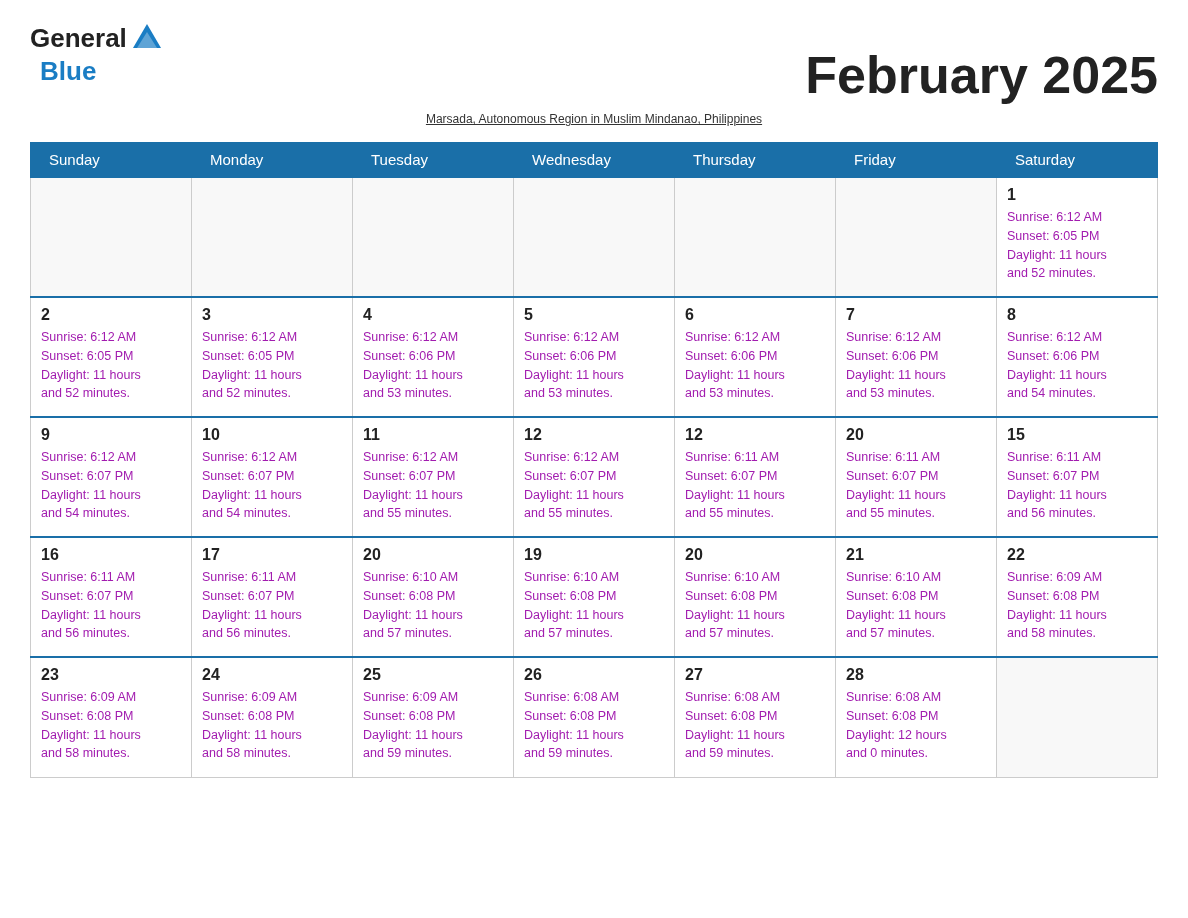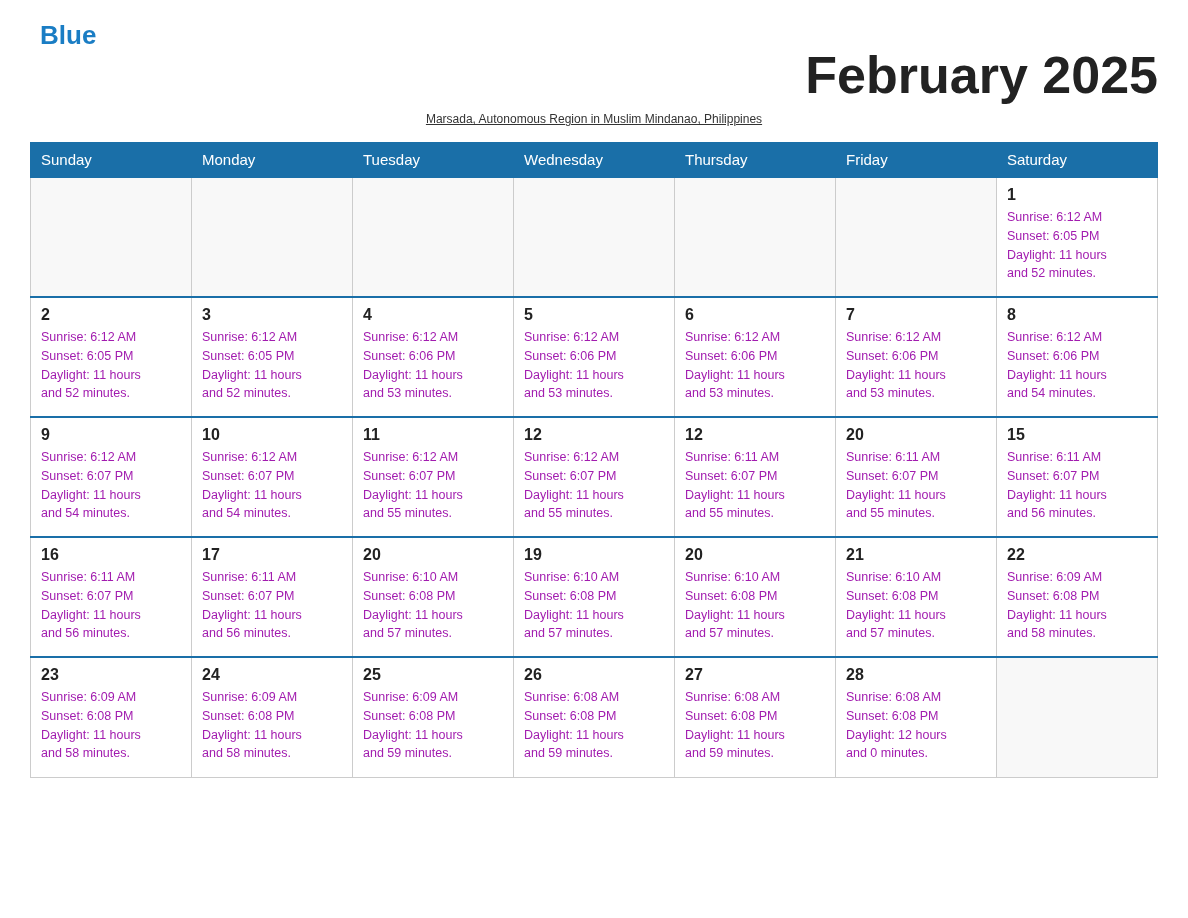--- a/index.html
+++ b/index.html
@@ -35,21 +35,21 @@
     }
     .calendar {
       width: 100%;
       border-collapse: collapse;
     }
     .calendar th {
       background-color: #1a6fa8;
       color: #fff;
       font-size: 15px;
       font-weight: normal;
-      padding: 8px 10px;
+      padding: 8px 18px;
       text-align: left;
       border: 1px solid #1a6fa8;
     }
     .calendar td {
       width: calc(100%/7);
       vertical-align: top;
       padding: 8px 10px;
       border: 1px solid #ccc;
       border-top: 2px solid #1a6fa8;
       font-size: 13px;
@@ -81,20 +81,27 @@
     .logo-row {
       display: flex;
       align-items: center;
     }
   </style>
 </head>
 <body>
 
 <div class="header">
   <div class="logo-wrapper">
+    <div class="logo-row">
+      <span style="font-size:26px;font-weight:bold;color:#222;">General</span>
+      <svg width="36" height="36" viewBox="0 0 36 36" style="margin-left:2px;">
+        <polygon points="18,4 32,28 4,28" fill="#1a7dc4"></polygon>
+        <polygon points="18,12 28,28 8,28" fill="#fff" opacity="0.3"></polygon>
+      </svg>
+    </div>
     <span style="font-size:26px;font-weight:bold;color:#1a7dc4;margin-left:10px;">Blue</span>
   </div>
   <div class="title-block">
     <div class="month-title">February 2025</div>
   </div>
 </div>
 
 <div class="subtitle">Marsada, Autonomous Region in Muslim Mindanao, Philippines</div>
 
 <table class="calendar">

